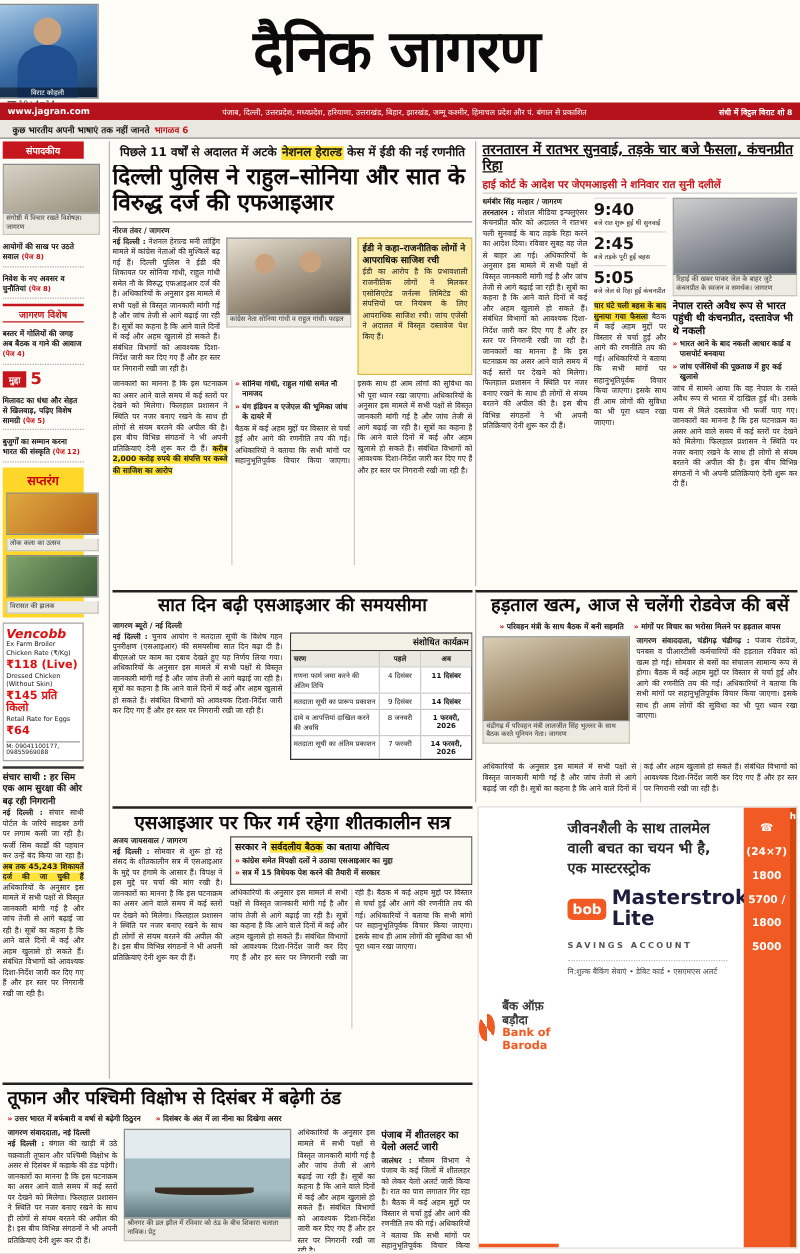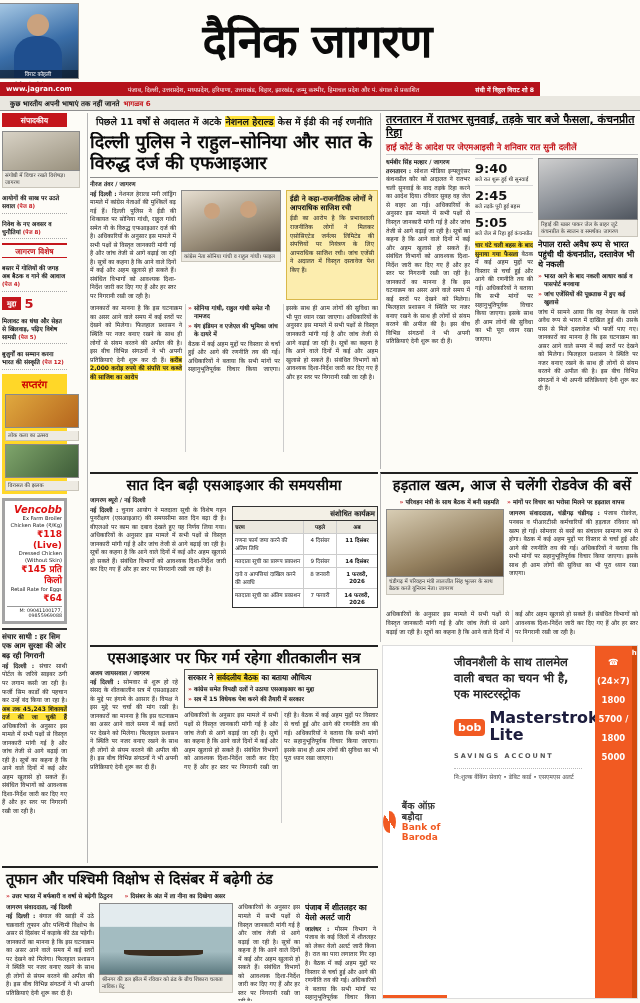--- a/index.html
+++ b/index.html
@@ -32,21 +32,21 @@
   .ph-edit{background:linear-gradient(160deg,#d8d2c5,#99917e);}
   .ph-art1{background:linear-gradient(135deg,#e0a93f,#b5651d);}
   .ph-art2{background:linear-gradient(135deg,#7fa56b,#3e5c38);}
   .ph-leader{background:linear-gradient(160deg,#e6ded0,#9a8e7a 60%,#5d5244);}
   .head-dot{position:absolute; border-radius:50%; background:#caa27e;}
   .torso{position:absolute; background:#1f4f8f; border-radius:45% 45% 0 0;}
   .boat-hull{position:absolute; left:18%; bottom:26%; width:60%; height:9%; background:#3a2d20; border-radius:0 0 40% 40%;}
   .cap{font-size:5.4px; line-height:1.3; background:#edeae2; border:1px solid #c9c5ba; border-top:none; padding:1px 2px; color:#333; text-align:left;}
 
   
-  .redbar{position:absolute; left:0; top:82px; width:540px; height:14px; background:var(--darkred);
+  .redbar{position:absolute; left:0; top:82px; width:640px; height:14px; background:var(--darkred);
     color:#fff; display:flex; align-items:center; gap:8px; padding:0 6px; font-size:6.2px;}
   .redbar .site{font-weight:bold; font-size:7px;}
   .redbar .eds{flex:1; text-align:center; white-space:nowrap; overflow:hidden;}
   .redbar .rt{font-weight:bold; white-space:nowrap;}
   .graystrip{position:absolute; left:0; top:96px; width:640px; height:15px; background:#e9e7e0;
     border-bottom:1px solid #8f8f8f; display:flex; align-items:center; gap:4px; padding:0 10px;
     font-size:7px; font-weight:bold;}
   .graystrip .pg{color:var(--red);}
 
   
@@ -66,21 +66,21 @@
   .sb-head{background:var(--red); color:#fff; font-size:7.5px; font-weight:bold; text-align:center; padding:2px 0;}
   .sb-item{font-size:6px; font-weight:bold; line-height:1.35; border-bottom:1px dotted #aaa; padding:2px 0;}
   .sb-item .pg{color:var(--red); font-size:5.5px;}
   .sb-title{color:var(--red); font-weight:900; font-size:7.5px; text-align:center;
     border-top:2px solid var(--red); border-bottom:1px solid var(--red); padding:1px 0;}
   .mudda-row{display:flex; align-items:center; gap:3px;}
   .mudda-box{background:var(--red); color:#fff; font-weight:bold; font-size:7px; padding:2px 5px;}
   .mudda-num{color:var(--red); font-weight:900; font-size:13px;}
   .saptrang{background:#ffd728; padding:3px; display:flex; flex-direction:column; gap:3px;}
   .saptrang .ttl{color:#c00; font-weight:900; font-size:10px; text-align:center;}
-  .vencobb{border:3px solid #a3a3a3; background:#fff; text-align:right; padding:3px 2px;}
+  .vencobb{border:1px solid #a3a3a3; background:#fff; text-align:left; padding:3px 2px;}
   .vencobb .brand{color:#d11; font-weight:900; font-style:italic; font-size:10px;}
   .vencobb .ln{font-size:5.2px; line-height:1.35;}
   .vencobb .pr{color:#d11; font-weight:900; font-size:9px; line-height:1.2;}
   .vencobb .tel{font-size:4.8px; border-top:1px solid #999; margin-top:2px; padding-top:1px;}
   .sanchar{border-top:2px solid #333; padding-top:2px;}
   .sanchar h4{font-size:7.2px; line-height:1.3; margin-bottom:2px; font-weight:900;}
 
   
   .kicker{position:absolute; left:90px; top:113px; width:288px; height:19px; font-size:9.5px; font-weight:bold;
     text-align:center; white-space:nowrap; overflow:hidden; padding-top:2px;}

